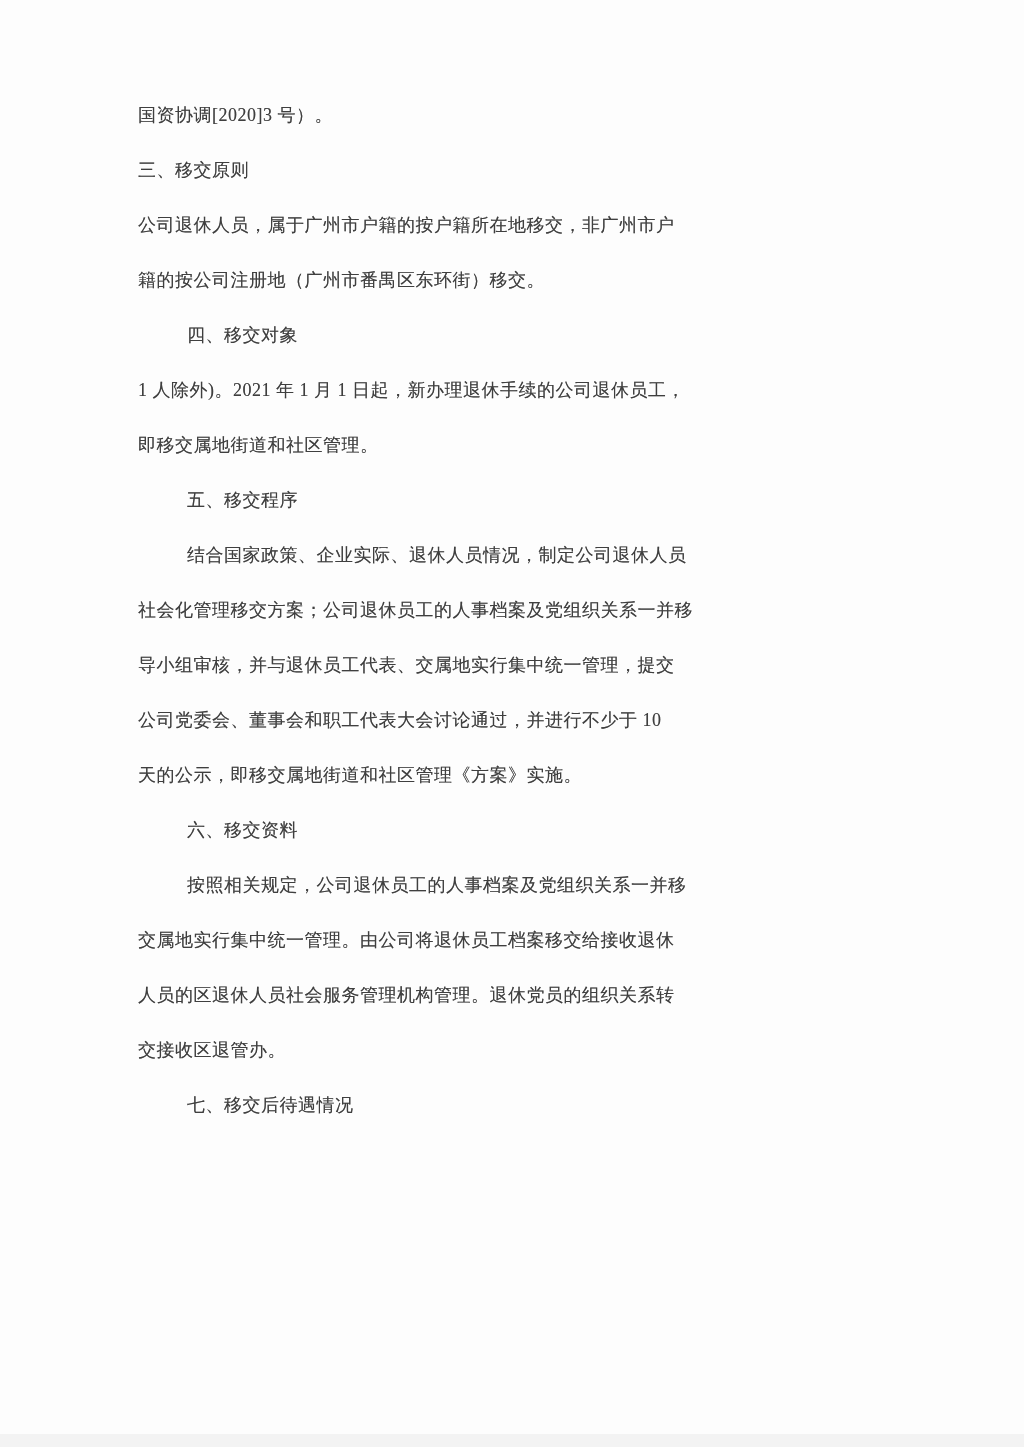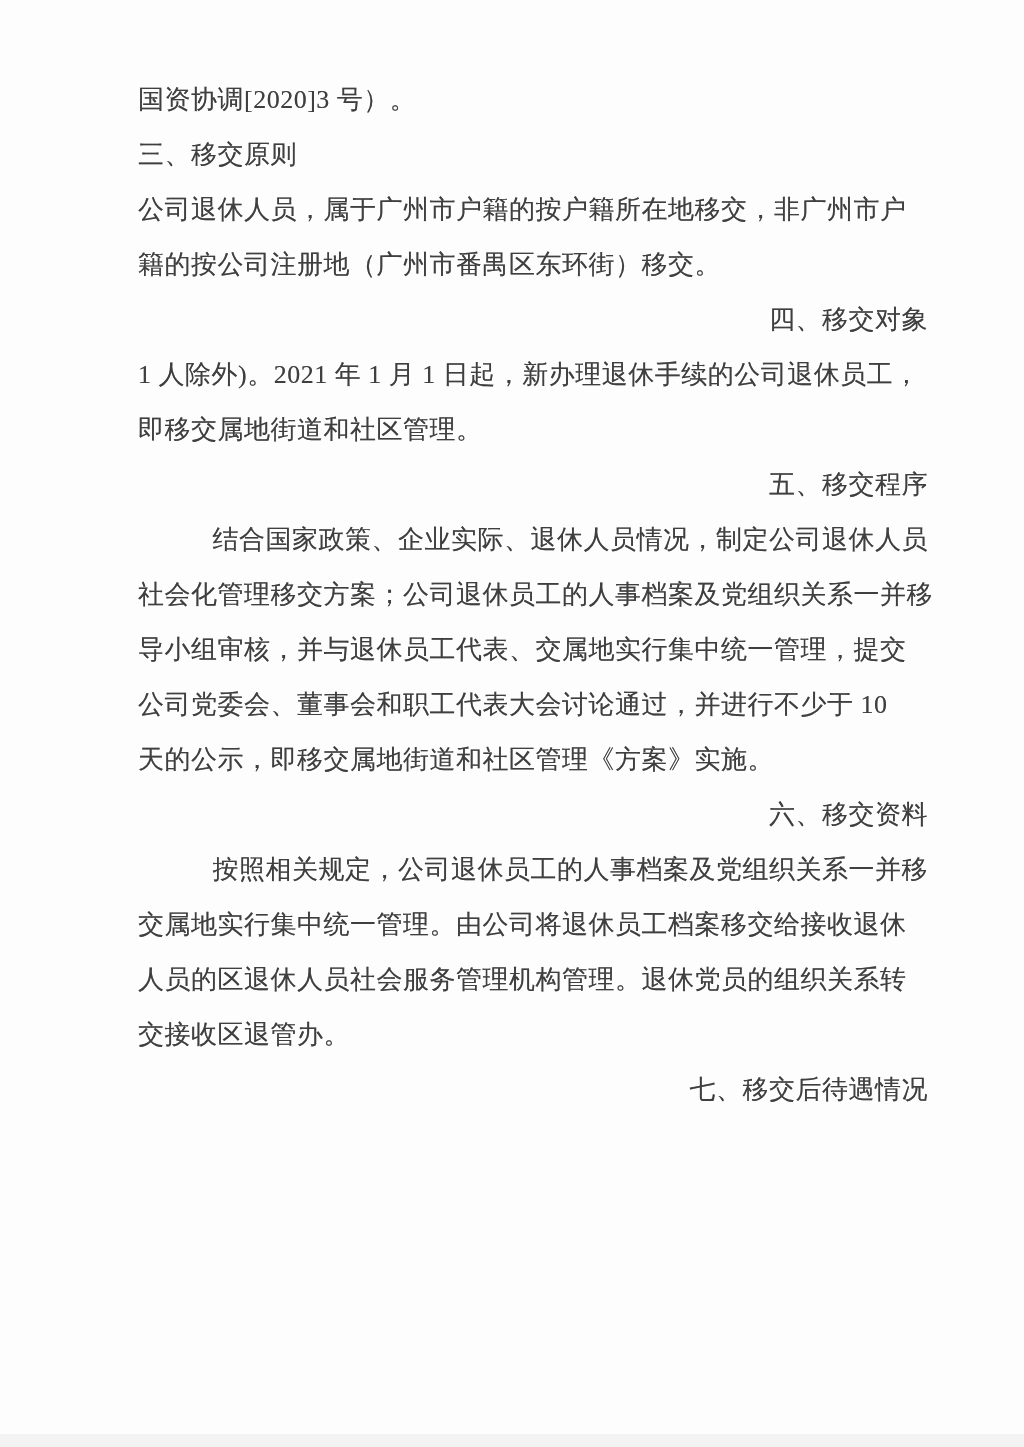--- a/index.html
+++ b/index.html
@@ -12,35 +12,34 @@
     width: 1024px;
     height: 1447px;
     margin: 0 auto;
     background: #fdfdfd;
     overflow: hidden;
     font-family: "Liberation Serif", "DejaVu Serif", serif;
   }
   .text-block {
     position: absolute;
     left: 138px;
-    top: 72px;
+    top: 88px;
     width: 790px;
-    font-size: 26px;
+    font-size: 18px;
     line-height: 55px;
     color: #3f3f3f;
     letter-spacing: 0.5px;
     text-shadow: 0 0 0.5px rgba(70,70,70,0.55);
   }
   .line {
     height: 55px;
     white-space: nowrap;
   }
   .line.indent {
     padding-left: 49px;
-    text-align: right;
   }
   .uline {
     text-decoration: underline;
     text-underline-offset: 5px;
   }
   .scan-edge-shadow {
     position: absolute;
     left: 0;
     bottom: 0;
     width: 100%;

